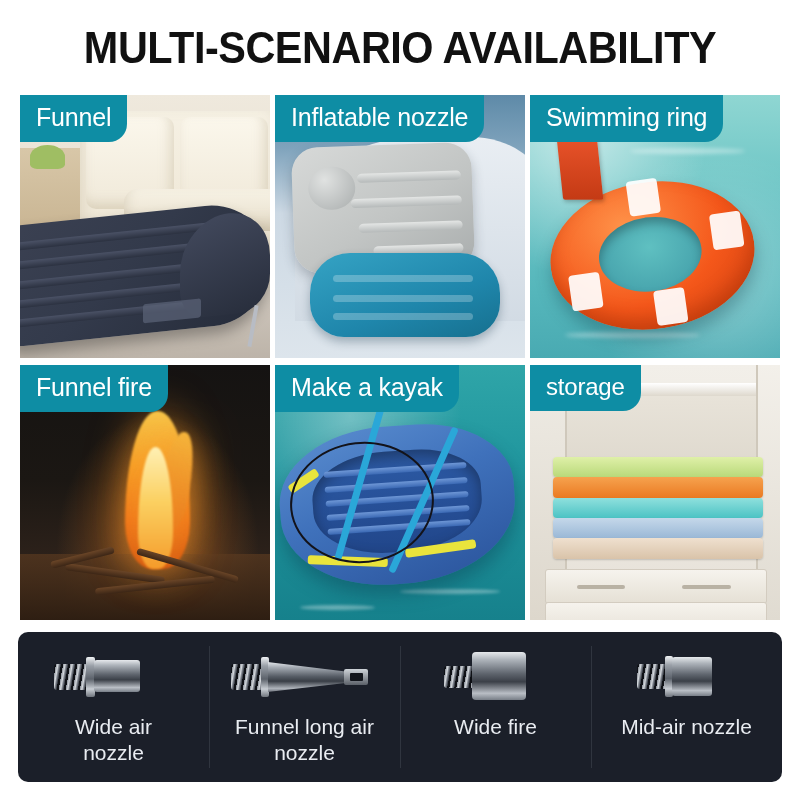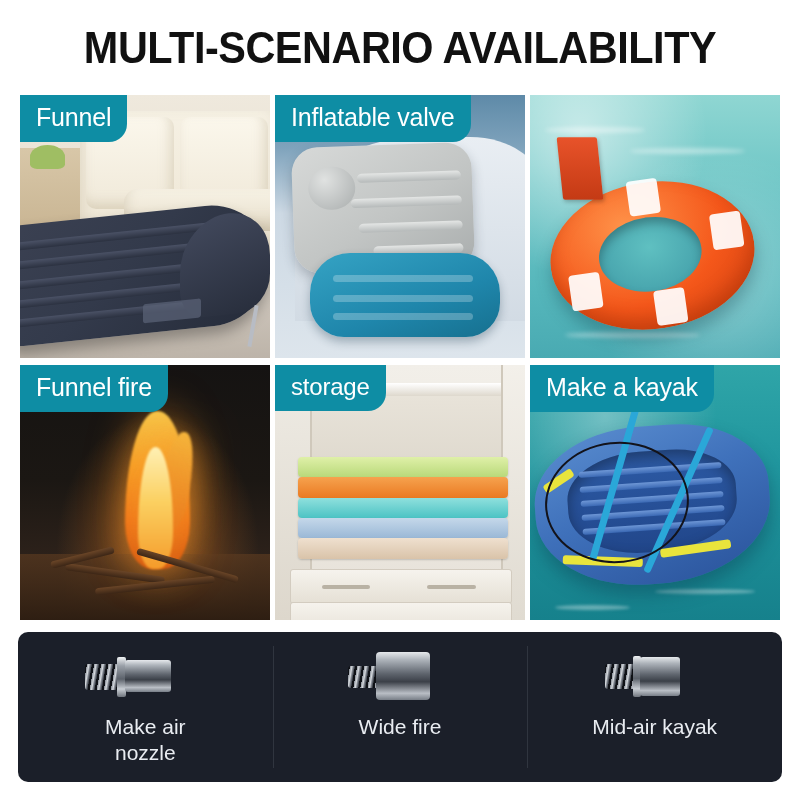--- a/index.html
+++ b/index.html
@@ -456,74 +456,54 @@
           <div class="gch" style="top:42%; width:62%"></div>
           <div class="gch" style="top:62%; width:58%"></div>
           <div class="gch" style="top:80%; width:50%"></div>
         </div>
         <div class="blue">
           <div class="bch" style="top:26%"></div>
           <div class="bch" style="top:50%"></div>
           <div class="bch" style="top:72%"></div>
         </div>
       </div>
-      <div class="badge">Inflatable valve</div>
+      <div class="badge">Inflatable nozzle</div>
     </div>
 
     <div class="tile t-ring">
       <div class="scene">
         <div class="water"></div>
         <div class="ripple" style="left:6%; top:12%; width:40%"></div>
         <div class="ripple" style="left:40%; top:20%; width:46%"></div>
         <div class="ripple" style="left:14%; top:90%; width:54%"></div>
         <div class="ring">
           <div class="hole"></div>
           <div class="band" style="left:42%; top:-2%;"></div>
           <div class="band" style="left:80%; top:28%;"></div>
           <div class="band" style="left:48%; top:74%;"></div>
           <div class="band" style="left:8%;  top:56%;"></div>
         </div>
         <div class="tag"></div>
       </div>
+      <div class="badge">Swimming ring</div>
     </div>
 
     <div class="tile t-fire">
       <div class="scene">
         <div class="night"></div>
         <div class="ground"></div>
         <div class="flame"></div>
         <div class="flame side"></div>
         <div class="flame inner"></div>
         <div class="log" style="left:18%; bottom:17%; width:40%; transform:rotate(8deg)"></div>
         <div class="log" style="left:30%; bottom:12%; width:48%; transform:rotate(-6deg)"></div>
         <div class="log" style="left:46%; bottom:20%; width:42%; transform:rotate(16deg)"></div>
         <div class="log" style="left:12%; bottom:23%; width:26%; transform:rotate(-14deg)"></div>
       </div>
       <div class="badge">Funnel fire</div>
-    </div>
-
-    <div class="tile t-store">
-      <div class="scene">
-        <div class="cab"></div>
-        <div class="shelftop"></div>
-        <div class="back"></div>
-        <div class="frameL"></div>
-        <div class="frameR"></div>
-        <div class="bag" style="top:36%; background:linear-gradient(#dff0a8,#b9d97a)"></div>
-        <div class="bag" style="top:44%; background:linear-gradient(#f6a24e,#ea7a22)"></div>
-        <div class="bag" style="top:52%; background:linear-gradient(#8fe0dd,#4cc3c4)"></div>
-        <div class="bag" style="top:60%; background:linear-gradient(#c5d8ea,#9ab8d6)"></div>
-        <div class="bag" style="top:68%; background:linear-gradient(#efe0cf,#d9c3a9)"></div>
-        <div class="drawer" style="top:80%">
-          <div class="handle" style="left:14%; top:46%"></div>
-          <div class="handle" style="left:62%; top:46%"></div>
-        </div>
-        <div class="drawer" style="top:93%"></div>
-      </div>
-      <div class="badge small">storage</div>
     </div>
 
     <div class="tile t-kayak">
       <div class="scene">
         <div class="sea"></div>
         <div class="wave" style="left:4%; top:10%; width:44%"></div>
         <div class="wave" style="left:50%; top:88%; width:40%"></div>
         <div class="wave" style="left:10%; top:94%; width:30%"></div>
         <div class="boat">
           <div class="inner">
@@ -537,46 +517,78 @@
           <div class="stripe" style="left:52%; bottom:18%; width:30%; transform:rotate(-4deg)"></div>
           <div class="stripe" style="left:4%;  top:28%;  width:14%; transform:rotate(-30deg)"></div>
         </div>
         <div class="oar" style="left:34%; top:4%; width:7px; height:74%; transform:rotate(16deg)"></div>
         <div class="oar" style="left:58%; top:22%; width:7px; height:62%; transform:rotate(24deg)"></div>
         <div class="rope" style="left:6%; top:30%; width:56%; height:46%; transform:rotate(-6deg)"></div>
       </div>
       <div class="badge">Make a kayak</div>
     </div>
 
+    <div class="tile t-store">
+      <div class="scene">
+        <div class="cab"></div>
+        <div class="shelftop"></div>
+        <div class="back"></div>
+        <div class="frameL"></div>
+        <div class="frameR"></div>
+        <div class="bag" style="top:36%; background:linear-gradient(#dff0a8,#b9d97a)"></div>
+        <div class="bag" style="top:44%; background:linear-gradient(#f6a24e,#ea7a22)"></div>
+        <div class="bag" style="top:52%; background:linear-gradient(#8fe0dd,#4cc3c4)"></div>
+        <div class="bag" style="top:60%; background:linear-gradient(#c5d8ea,#9ab8d6)"></div>
+        <div class="bag" style="top:68%; background:linear-gradient(#efe0cf,#d9c3a9)"></div>
+        <div class="drawer" style="top:80%">
+          <div class="handle" style="left:14%; top:46%"></div>
+          <div class="handle" style="left:62%; top:46%"></div>
+        </div>
+        <div class="drawer" style="top:93%"></div>
+      </div>
+      <div class="badge small">storage</div>
+    </div>
+
   </div>
 
   <div class="nozzle-panel">
 
     <div class="nozzle-cell">
       <div class="nozzle-art">
         <div class="thread" style="left:20px; top:20px; width:34px; height:26px;"></div>
         <div class="flange" style="left:52px; top:13px; width:9px; height:40px;"></div>
         <div class="barrel" style="left:60px; top:16px; width:46px; height:32px;"></div>
       </div>
-      <div class="nozzle-label">Make air nozzle</div>
-    </div>
-
+      <div class="nozzle-label">Wide air nozzle</div>
+    </div>
+
+    <div class="nozzle-cell">
+      <div class="nozzle-art">
+        <div class="thread" style="left:6px; top:20px; width:32px; height:26px;"></div>
+        <div class="flange" style="left:36px; top:13px; width:8px; height:40px;"></div>
+        <div class="cone" style="left:43px; top:18px; width:78px; height:30px;
+             clip-path: polygon(0 0, 100% 32%, 100% 70%, 0 100%);"></div>
+        <div class="tip" style="left:119px; top:25px; width:24px; height:16px;"></div>
+        <div class="tiphole" style="left:125px; top:29px; width:13px; height:8px;"></div>
+      </div>
+      <div class="nozzle-label">Funnel long air nozzle</div>
+    </div>
 
     <div class="nozzle-cell">
       <div class="nozzle-art">
         <div class="thread" style="left:28px; top:22px; width:30px; height:22px;"></div>
         <div class="barrel cap" style="left:56px; top:8px; width:54px; height:48px;"></div>
       </div>
       <div class="nozzle-label">Wide fire</div>
     </div>
 
     <div class="nozzle-cell">
       <div class="nozzle-art">
         <div class="thread" style="left:30px; top:20px; width:30px; height:25px;"></div>
         <div class="flange" style="left:58px; top:12px; width:8px; height:41px;"></div>
         <div class="barrel" style="left:65px; top:13px; width:40px; height:39px;"></div>
       </div>
-      <div class="nozzle-label">Mid-air kayak</div>
+      <div class="nozzle-label">Mid-air nozzle</div>
     </div>
 
   </div>
 
 </div>
 
 </body></html>

